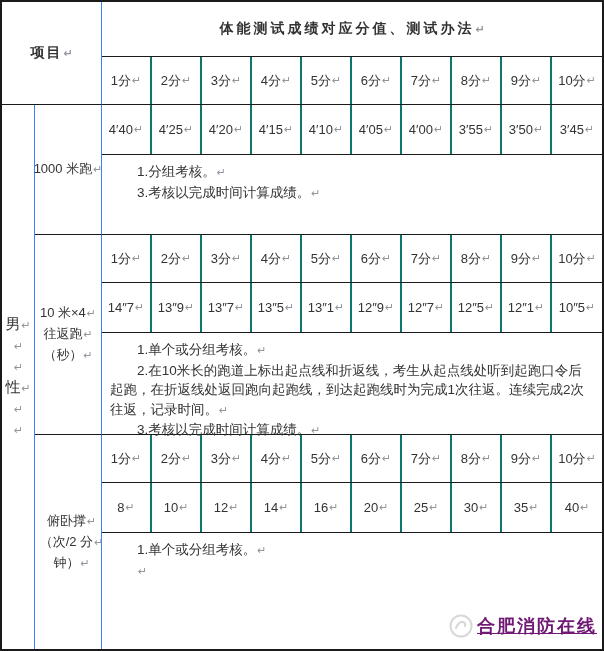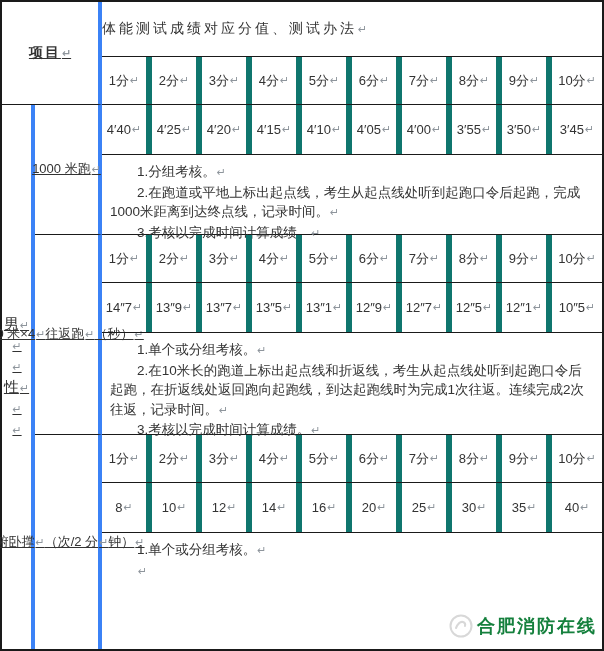--- a/index.html
+++ b/index.html
@@ -13,54 +13,54 @@
   .doc-table {
     position:relative;
     width:604px; height:651px;
     border:2px solid #1a1a1a;
     background:#ffffff;
     display:grid;
     grid-template-columns:33px 67px 500px;
     grid-template-rows:55px 48px 50px 80px 48px 50px 102px 48px 50px 116px;
   }
   .bb { border-bottom:1px solid #1a1a1a; }
-  .br { border-right:4px solid #3b82f6;text-decoration:underline; }
+  .br { border-right:1px solid #3b82f6; }
 
   .corner {
     grid-column:1 / 3; grid-row:1 / 3;
     display:flex; align-items:center; justify-content:center;
     font-weight:bold; font-size:14px; letter-spacing:2px;
   }
   .title-cell {
     grid-column:3; grid-row:1;
-    display:flex; align-items:center; 
-    font-weight:normal; font-size:14px; letter-spacing:3px;
+    display:flex; align-items:center; justify-content:center;
+    font-weight:bold; font-size:14px; letter-spacing:3px;
   }
   .score-row { grid-column:3; display:flex; }
   .score-row .cell {
     width:50px; height:100%;
-    border-right:6px solid #0f766e;
+    border-right:2px solid #0f766e;
     display:flex; align-items:center; justify-content:center;
     font-size:13px; white-space:nowrap;
   }
   .score-row .cell:last-of-type { border-right:none; }
   .r2 { grid-row:2; } .r3 { grid-row:3;text-align:right; } .r4 { grid-row:4; }
   .r5 { grid-row:5; } .r6 { grid-row:6;align-items:center; } .r7 { grid-row:7; }
   .r8 { grid-row:8; } .r9 { grid-row:9; } .r10 { grid-row:10; }
 
   .gender-cell {
     grid-column:1; grid-row:3 / 11;
     display:flex; flex-direction:column; align-items:center; justify-content:center;
     font-size:15px;
   }
   .gender-line { min-height:19px; line-height:19px; text-align:center; }
 
   .label-cell {
     grid-column:2;
-    display:flex; flex-direction:row; align-items:center; justify-content:center;
+    display:flex; flex-direction:column; align-items:center; justify-content:center;
     font-size:13px; line-height:20px; text-align:center; padding:0 1px;
   }
   .label1 { grid-row:3 / 5; }
   .label2 { grid-row:5 / 8;text-align:center; }
   .label3 { grid-row:8 / 11;margin-left:7px; }
   .label-line { white-space:nowrap; }
 
   .method-cell {
     grid-column:3;
     font-size:13.5px; line-height:19.5px;
@@ -72,23 +72,24 @@
     color:#8e959c;
     font-size:11px;
     margin-left:1px;
     font-family:"DejaVu Sans", sans-serif;
     letter-spacing:0;
   }
 
   .watermark {
     position:absolute; right:5px; bottom:10px;
     display:flex; align-items:center; gap:3px;
-    color:#15803d; font-size:18px; font-weight:bold; letter-spacing:2px;
+    color:#701a75; font-size:18px; font-weight:bold; letter-spacing:2px;
     text-shadow:1px 1px 0 #ffffff;
     pointer-events:none;
+    text-decoration:underline;
   }
   .watermark svg { display:block; }
 </style>
 </head>
 <body>
 
 <div class="doc-table">
 
   <div class="corner br bb pm">项目<span class="pmark">↵</span></div>
 
@@ -131,21 +132,20 @@
       <div class="cell pm">4′10<span class="pmark">↵</span></div>
       <div class="cell pm">4′05<span class="pmark">↵</span></div>
       <div class="cell pm">4′00<span class="pmark">↵</span></div>
       <div class="cell pm">3′55<span class="pmark">↵</span></div>
       <div class="cell pm">3′50<span class="pmark">↵</span></div>
       <div class="cell pm">3′45<span class="pmark">↵</span></div>
     </div>
   <div class="method-cell r4 bb">
 
   <p class="pm">1.分组考核。<span class="pmark">↵</span></p>
-      <p class="pm">2.在跑道或平地上标出起点线，考生从起点线处听到起跑口令后起跑，完成1000米距离到达终点线，记录时间。<span class="pmark">↵</span></p>
       <p class="pm">3.考核以完成时间计算成绩。<span class="pmark">↵</span></p>
     </div>
 
   <div class="label-cell label2 br bb">
 
   <div class="label-line pm">10 米×4<span class="pmark">↵</span></div>
       <div class="label-line pm">往返跑<span class="pmark">↵</span></div>
       <div class="label-line pm">（秒）<span class="pmark">↵</span></div>
     </div>
   <div class="score-row r5 bb">

